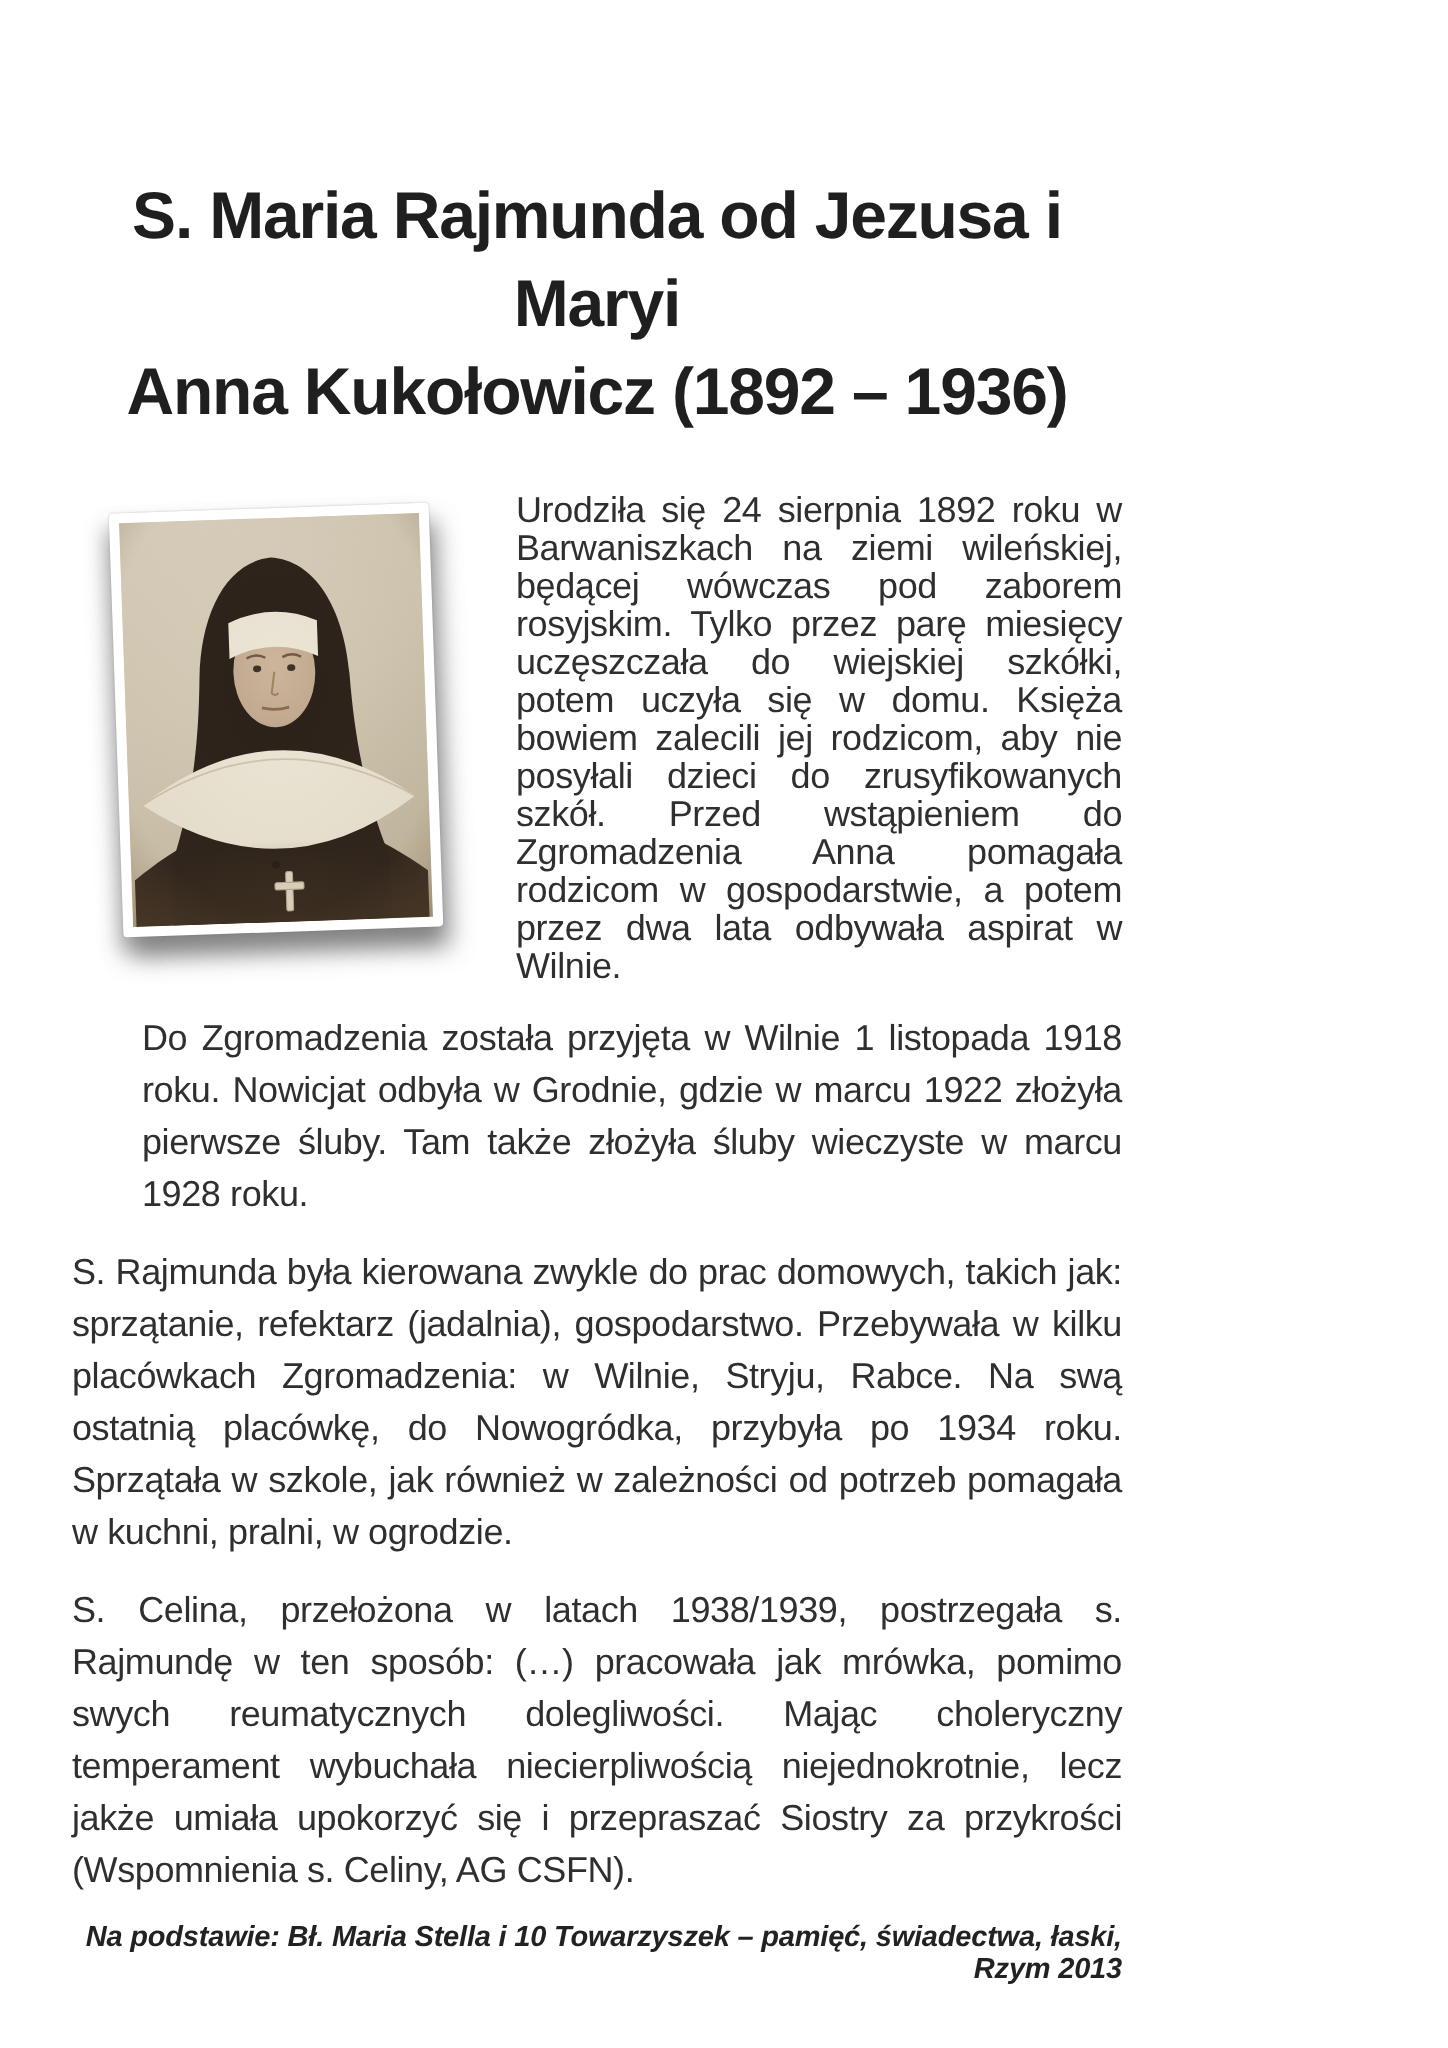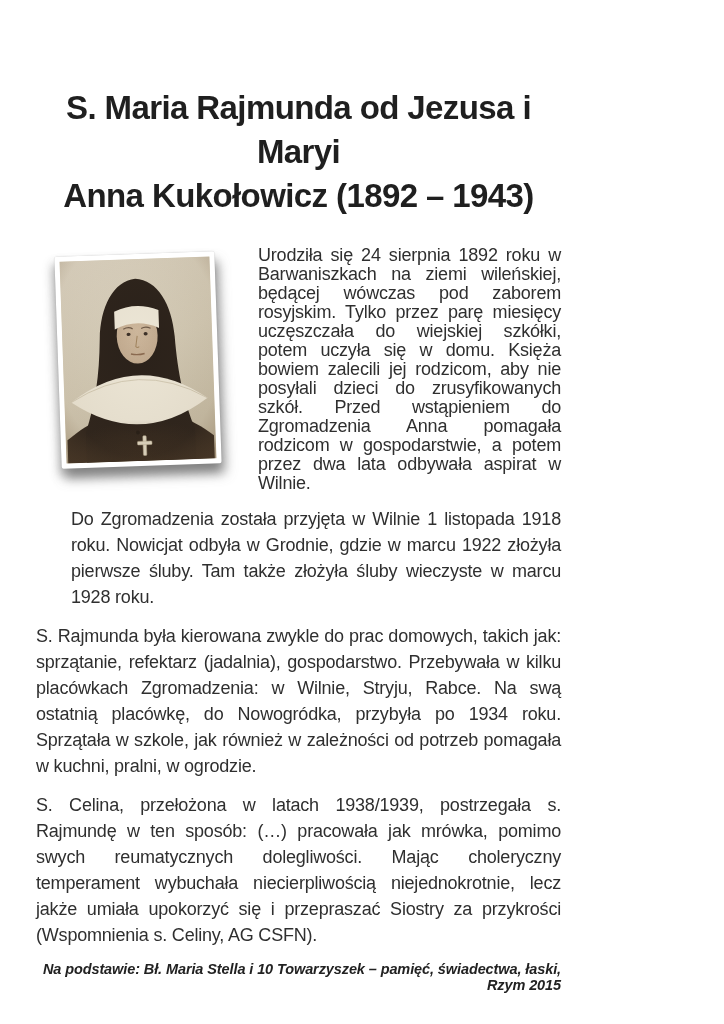--- a/index.html
+++ b/index.html
@@ -60,21 +60,21 @@
     letter-spacing: -0.1px;
   }
 </style>
 </head>
 <body>
 
 <div class="page">
 
   <h1 class="title">
     <span>S. Maria Rajmunda od Jezusa i Maryi</span>
-    <span>Anna Kukołowicz (1892 – 1943)</span>
+    <span>Anna Kukołowicz (1892 – 1936)</span>
   </h1>
 
   <div class="content">
 
     <figure class="photo-frame">
       <svg viewBox="0 0 176 226" preserveAspectRatio="none" xmlns="http://www.w3.org/2000/svg" role="img">
         <defs>
           <linearGradient id="bgGrad" x1="0" y1="0" x2="0.4" y2="1">
             <stop offset="0" stop-color="#dcd4c3"></stop>
             <stop offset="0.6" stop-color="#d2c9b4"></stop>
@@ -132,16 +132,16 @@
 
     <p class="para intro">Urodziła się 24 sierpnia 1892 roku w Barwaniszkach na ziemi wileńskiej, będącej wówczas pod zaborem rosyjskim. Tylko przez parę miesięcy uczęszczała do wiejskiej szkółki, potem uczyła się w domu. Księża bowiem zalecili jej rodzicom, aby nie posyłali dzieci do zrusyfikowanych szkół. Przed wstąpieniem do Zgromadzenia Anna pomagała rodzicom w gospodarstwie, a potem przez dwa lata odbywała aspirat w Wilnie.</p>
 
     <p class="para after-photo">Do Zgromadzenia została przyjęta w Wilnie 1 listopada 1918 roku. Nowicjat odbyła w Grodnie, gdzie w marcu 1922 złożyła pierwsze śluby. Tam także złożyła śluby wieczyste w marcu 1928 roku.</p>
 
     <p class="para">S. Rajmunda była kierowana zwykle do prac domowych, takich jak: sprzątanie, refektarz (jadalnia), gospodarstwo. Przebywała w kilku placówkach Zgromadzenia: w Wilnie, Stryju, Rabce. Na swą ostatnią placówkę, do Nowogródka, przybyła po 1934 roku. Sprzątała w szkole, jak również w zależności od potrzeb pomagała w kuchni, pralni, w ogrodzie.</p>
 
     <p class="para">S. Celina, przełożona w latach 1938/1939, postrzegała s. Rajmundę w ten sposób: (…) pracowała jak mrówka, pomimo swych reumatycznych dolegliwości. Mając choleryczny temperament wybuchała niecierpliwością niejednokrotnie, lecz jakże umiała upokorzyć się i przepraszać Siostry za przykrości (Wspomnienia s. Celiny, AG CSFN).</p>
 
 
-    <p class="source-note">Na podstawie: Bł. Maria Stella i 10 Towarzyszek – pamięć, świadectwa, łaski, Rzym 2015</p>
+    <p class="source-note">Na podstawie: Bł. Maria Stella i 10 Towarzyszek – pamięć, świadectwa, łaski, Rzym 2013</p>
 
   </div>
 </div>
 
 </body></html>

